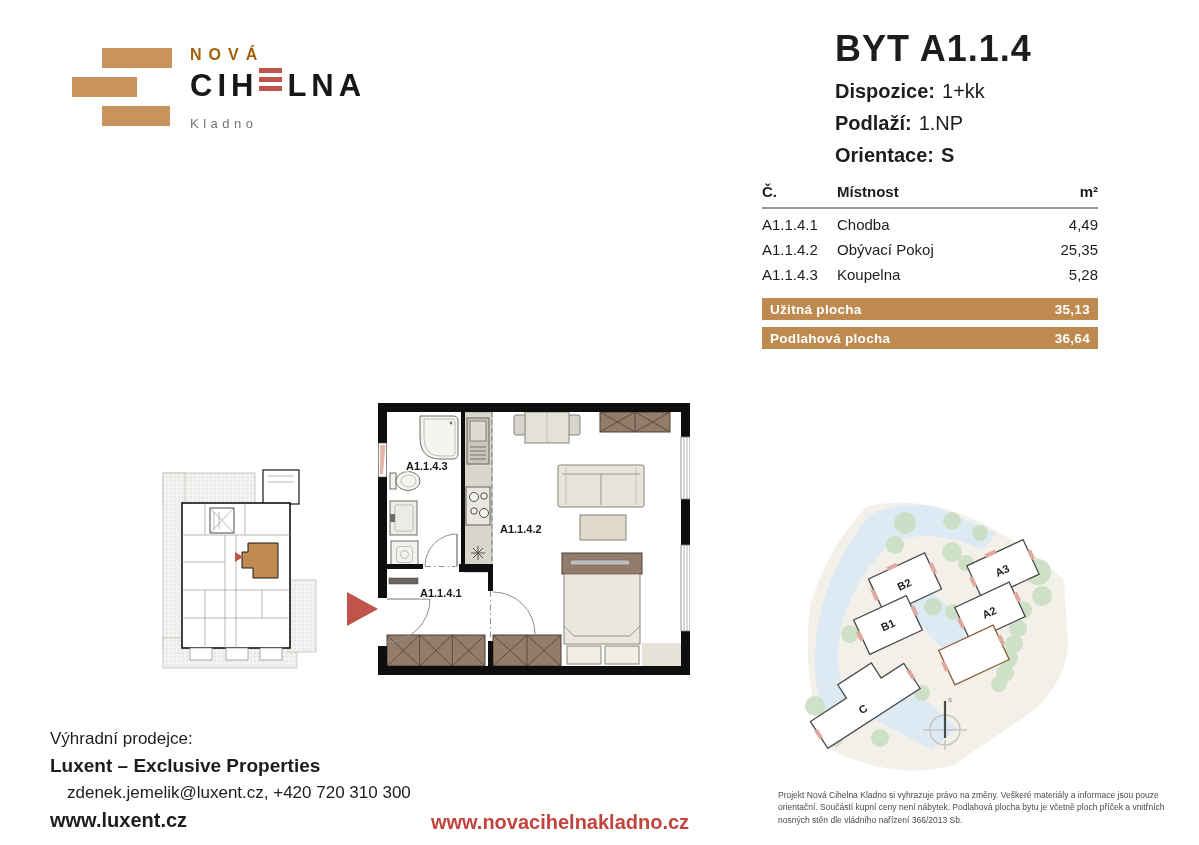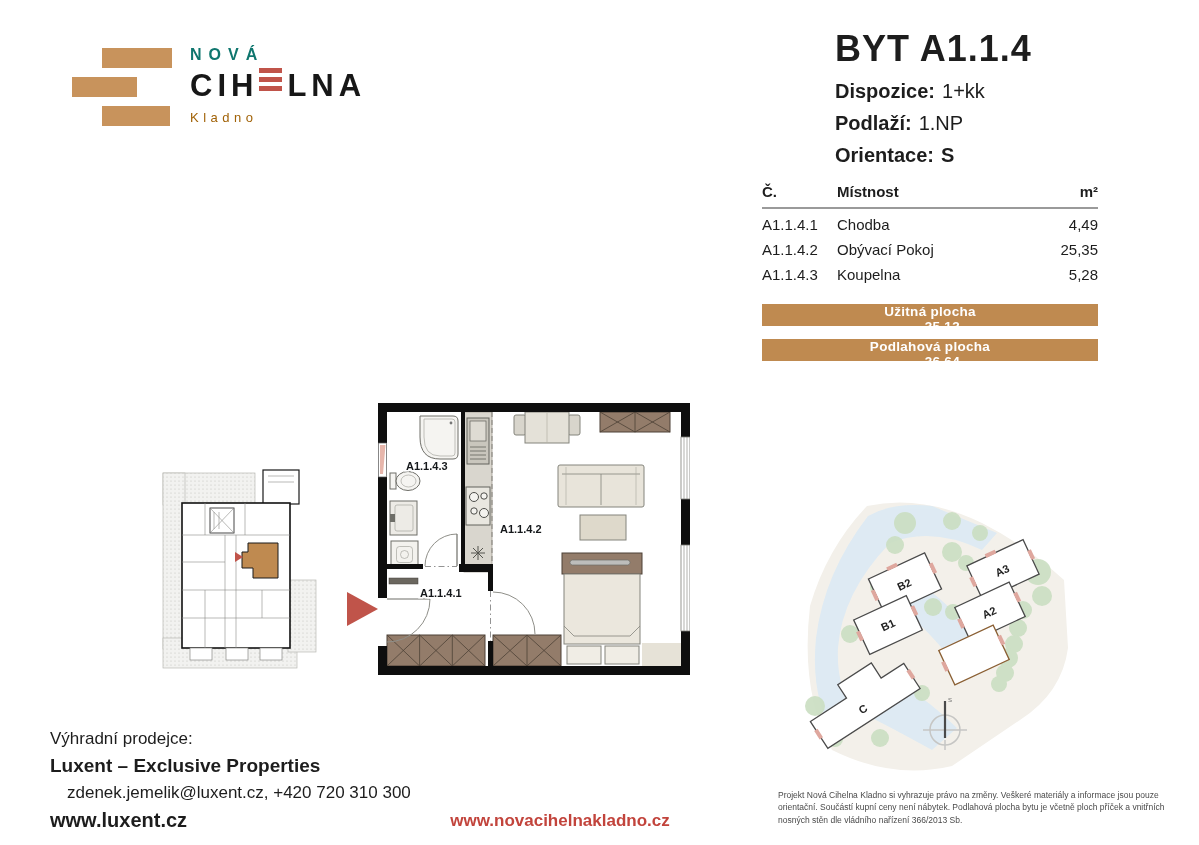--- a/index.html
+++ b/index.html
@@ -7,59 +7,59 @@
         font-family:"Liberation Sans",sans-serif;color:#1d1d1d;}
   .abs{position:absolute;}
 
   
   .logo{left:70px;top:40px;width:340px;height:100px;}
   .brick{position:absolute;background:var(--brick,#c8935c);}
   .brick.b1{left:32px;top:8px;width:70px;height:20px;}
   .brick.b2{left:2px;top:37px;width:65px;height:20px;}
   .brick.b3{left:32px;top:66px;width:68px;height:20px;}
   .logo-text{position:absolute;left:120px;top:6px;}
-  .logo-line1{font-size:16px;font-weight:700;letter-spacing:7px;color:#0f766e;}
+  .logo-line1{font-size:16px;font-weight:700;letter-spacing:7px;color:#a16207;}
   .logo-name{display:flex;margin-top:4px;font-size:31px;font-weight:800;
              letter-spacing:5px;color:#171717;}
   .e-bars{display:inline-flex;flex-direction:column;gap:4px;margin:0 5px 0 1px;}
   .e-bars span{display:block;width:23px;height:5px;background:var(--accent_red,#c0544a);}
-  .logo-sub{margin-top:6px;font-size:13px;letter-spacing:4.5px;color:#a16207;}
+  .logo-sub{margin-top:12px;font-size:13px;letter-spacing:4.5px;color:#737373;}
 
   
   .unit-title{left:835px;top:28px;font-size:36px;font-weight:800;letter-spacing:1px;color:#1d1d1d;}
   .unit-attrs{left:835px;top:80px;}
   .unit-attr{font-size:20px;margin-bottom:9px;color:#1d1d1d;}
   .unit-attr .lbl{font-weight:800;margin-right:7px;}
   .unit-attr.a2 .val{font-weight:800;}
 
   
   .room-table{left:762px;top:183px;width:336px;font-size:15px;}
   .rt-head{display:flex;font-weight:800;padding-bottom:7px;border-bottom:2px solid #9a9a9a;}
   .rt-row{display:flex;padding:7px 0 1px 0;}
   .col-n{width:75px;}
   .col-r{flex:1;}
   .col-a{width:60px;text-align:right;}
   .rt-bar{display:flex;align-items:center;background:var(--table_highlight,#bf8a50);
           color:#fff;font-weight:800;font-size:13.5px;letter-spacing:.3px;
-          height:22px;padding:0 8px;margin-top:13px;flex-direction:column;}
+          height:22px;padding:0 8px;margin-top:7px;}
   .rt-bar .col-r{flex:1;}
 
   
   .overview-plan{left:150px;top:440px;}
   .main-plan{left:378px;top:403px;}
   .arrow{left:347px;top:592px;width:0;height:0;border-left:31px solid var(--accent_red,#c0544a);
          border-top:17px solid transparent;border-bottom:17px solid transparent;}
   .site-plan{left:772px;top:488px;}
 
   
   .seller-label{left:50px;top:729px;font-size:17px;}
   .seller-name{left:50px;top:755px;font-size:19px;font-weight:800;}
   .seller-contact{left:67px;top:783px;font-size:17px;}
   .seller-web{left:50px;top:809px;font-size:20px;font-weight:800;}
-  .project-web{left:420px;top:811px;width:280px;text-align:center;font-size:17px;font-weight:800;
+  .project-web{left:420px;top:811px;width:280px;text-align:center;font-size:20px;font-weight:800;
                color:var(--link_red,#c2443c);}
   .disclaimer{left:778px;top:789px;width:410px;font-size:8.5px;line-height:1.45;color:#4a4a4a;}
 
   
   .c-wood{fill:var(--wood,#937c6a);stroke:#4c4136;stroke-width:1;}
   .c-wood-ln{stroke:#4c4136;stroke-width:0.8;}
   .c-hl{fill:var(--table_highlight,#bf8a50);}
   .c-tree{fill:var(--tree_green,#cbdfc3);}
   .c-road{fill:var(--road_blue,#dceaf4);}
   .c-red{fill:var(--accent_red,#c0544a);}

